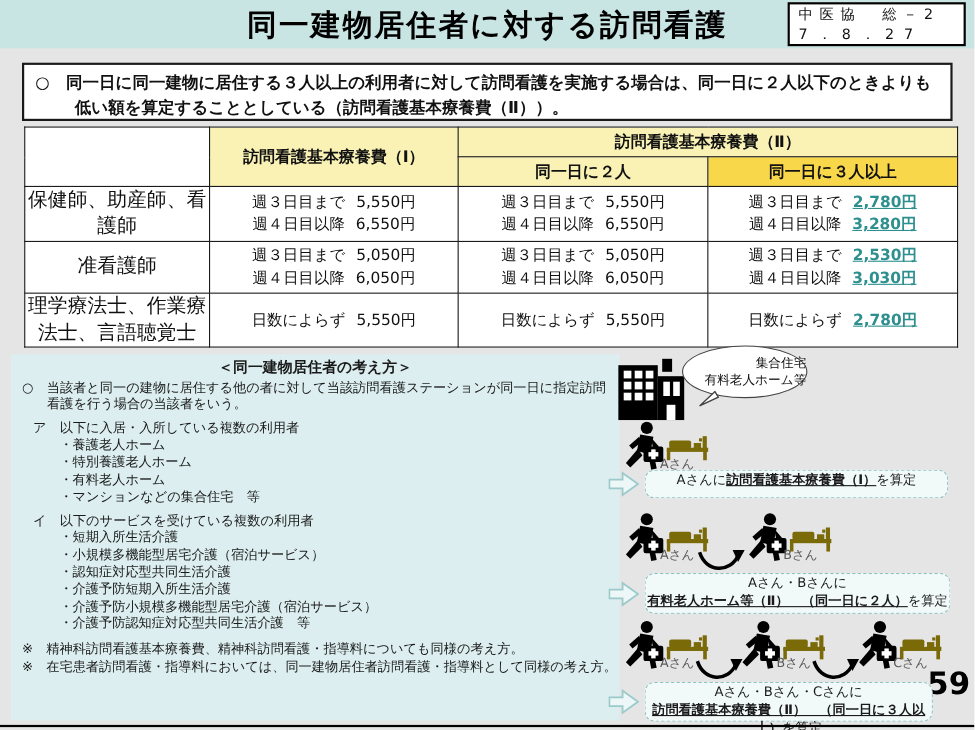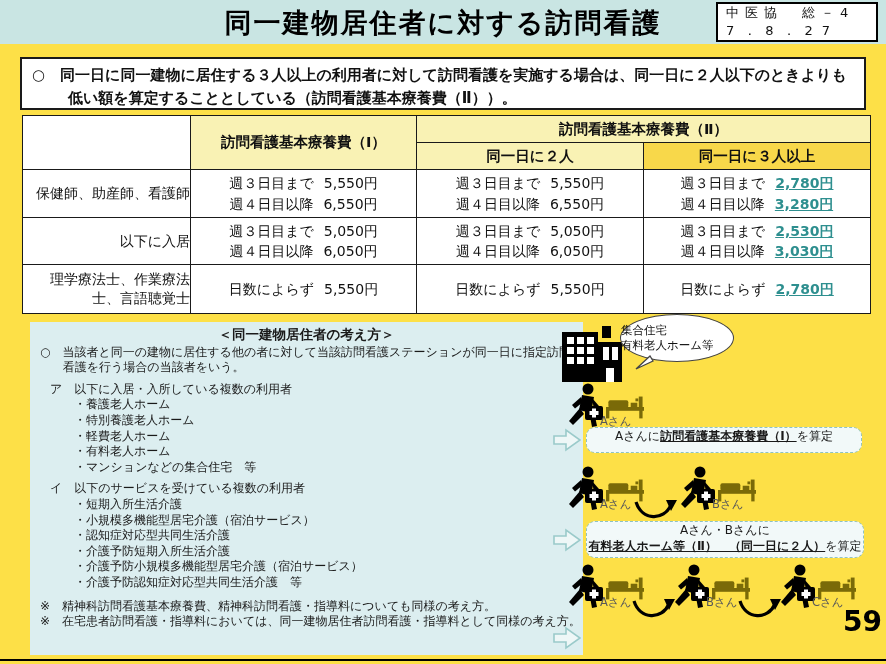--- a/index.html
+++ b/index.html
@@ -1,56 +1,56 @@
 <!DOCTYPE html>
 <html lang="ja"><head>
 <meta charset="utf-8">
 <style>
   html,body{margin:0;padding:0;background:#fff;}
   body{font-family:"DejaVu Sans","Liberation Sans",sans-serif;color:#111;}
-  .slide{position:relative;width:886px;height:664px;background:#fde047;overflow:hidden;}
+  .slide{position:relative;width:886px;height:664px;background:#e5e5e5;overflow:hidden;}
   .bottom-line{position:absolute;left:0;top:659px;width:886px;height:2px;background:#000;}
 
   
   .title-band{position:absolute;left:0;top:0;width:886px;height:44px;background:#c9e5e3;}
   .page-title{position:absolute;left:0;top:5px;width:886px;text-align:center;font-size:27px;font-weight:bold;letter-spacing:2px;color:#000;}
   .doc-ref{position:absolute;left:716px;top:2px;width:162px;height:40px;background:#fff;border:2px solid #000;
            display:flex;flex-direction:column;justify-content:center;padding:0 8px;box-sizing:border-box;}
   .doc-ref .l1{font-size:13px;letter-spacing:6px;white-space:nowrap;}
   .doc-ref .l2{font-size:13px;letter-spacing:9px;white-space:nowrap;}
 
   
   .intro-box{position:absolute;left:20px;top:57px;width:846px;height:53px;border:2px solid #1a1a1a;background:#fff;
              box-sizing:border-box;padding:5px 10px 0 10px;}
   .intro-box p{margin:0;font-size:15px;font-weight:bold;line-height:1.55;padding-left:2.4em;text-indent:-2.4em;}
 
   
   .fee-table{position:absolute;left:22px;top:115px;width:848px;border-collapse:collapse;table-layout:fixed;background:#fff;}
   .fee-table td,.fee-table th{border:1.6px solid #1a1a1a;box-sizing:border-box;padding:0;}
   .hdr{background:#f9f2b4;font-size:14.5px;font-weight:bold;text-align:center;vertical-align:middle;}
   .hdr-strong{background:#f8d84a;margin-left:19px;}
-  .rowlabel{font-size:14px;text-align:right;vertical-align:middle;padding:4px 6px 4px 8px;background:#fff;line-height:1.35;}
+  .rowlabel{font-size:18px;text-align:center;vertical-align:middle;padding:4px 6px 4px 8px;background:#fff;line-height:1.35;}
   .fee{font-size:14px;text-align:center;vertical-align:middle;background:#fff;}
   .fline{line-height:1.45;white-space:nowrap;text-align:center;}
   .fline .num{margin-left:10px;}
   .hl{color:#2e8f8f;font-weight:bold;text-decoration:underline;}
 
   
   .consider-box{position:absolute;left:10px;top:322px;width:553px;height:333px;background:#dceef0;box-sizing:border-box;
-                padding:5px 10px 0 10px;font-size:12px;line-height:15.6px;color:#1a1a1a;margin-left:20px;}
+                padding:5px 10px 0 10px;font-size:12px;line-height:15.6px;color:#1a1a1a;}
   .consider-title{text-align:center;font-weight:bold;font-size:13.5px;margin-bottom:2px;}
   .cb{padding-left:1.9em;text-indent:-1.9em;}
   .grp{margin-left:10px;margin-top:6px;}
   .itm{margin-left:34px;}
   .notes{margin-top:8px;}
   .note{white-space:nowrap;}
 
   
   .bubble{position:absolute;left:620px;top:314px;width:112px;height:46px;border:1.5px solid #444;border-radius:50%;
-          background:#fff;display:flex;flex-direction:column;justify-content:center;text-align:left;font-size:11.5px;line-height:1.3;}
+          background:#fff;display:flex;flex-direction:column;justify-content:center;text-align:right;font-size:11.5px;line-height:1.3;}
   .bubble-tail{position:absolute;left:634px;top:355px;}
   .building{position:absolute;left:562px;top:326px;}
   .pgroup{position:absolute;width:92px;height:46px;}
   .pgroup .person{position:absolute;left:0;top:0;}
   .pgroup .bed{position:absolute;left:42px;top:12px;}
   .pgroup .plabel{position:absolute;left:36px;top:31px;font-size:11.5px;color:#595959;white-space:nowrap;}
   .curve{position:absolute;}
   .callout{position:absolute;border:1.6px dashed #8fc3c3;border-radius:9px;background:#f2f9f9;box-sizing:border-box;
            display:flex;flex-direction:column;justify-content:flex-start;text-align:center;font-size:12px;line-height:1.35;color:#1a1a1a;}
   .callout .strong{font-weight:bold;text-decoration:underline;}
@@ -90,21 +90,21 @@
       <polygon points="1,8 13,8 13,2 27,12 13,22 13,16 1,16" fill="#eef7f7" stroke="#9acaca" stroke-width="1.6"></polygon>
     </g>
   </defs>
 </svg>
 
 <div class="slide">
 
   <div class="title-band"></div>
   <div class="page-title">同一建物居住者に対する訪問看護</div>
   <div class="doc-ref">
-    <span class="l1">中医協　総－4</span>
+    <span class="l1">中医協　総－2</span>
     <span class="l2">7．8．27</span>
   </div>
 
   <div class="intro-box">
     <p>○　同一日に同一建物に居住する３人以上の利用者に対して訪問看護を実施する場合は、同一日に２人以下のときよりも低い額を算定することとしている（訪問看護基本療養費（Ⅱ））。</p>
   </div>
 
   <table class="fee-table">
     <colgroup>
         <col style="width:168px">
@@ -131,21 +131,21 @@
       <td class="fee">
         <div class="fline"><span>週３日目まで</span><span class="num">5,550円</span></div>
         <div class="fline"><span>週４日目以降</span><span class="num">6,550円</span></div>
       </td>
       <td class="fee">
         <div class="fline"><span>週３日目まで</span><span class="num hl">2,780円</span></div>
         <div class="fline"><span>週４日目以降</span><span class="num hl">3,280円</span></div>
       </td>
     </tr>
     <tr style="height:47px">
-      <td class="rowlabel">以下に入居</td>
+      <td class="rowlabel">准看護師</td>
       <td class="fee">
         <div class="fline"><span>週３日目まで</span><span class="num">5,050円</span></div>
         <div class="fline"><span>週４日目以降</span><span class="num">6,050円</span></div>
       </td>
       <td class="fee">
         <div class="fline"><span>週３日目まで</span><span class="num">5,050円</span></div>
         <div class="fline"><span>週４日目以降</span><span class="num">6,050円</span></div>
       </td>
       <td class="fee">
         <div class="fline"><span>週３日目まで</span><span class="num hl">2,530円</span></div>
@@ -166,21 +166,20 @@
     </tr>
   </tbody>
     </table>
 
   <div class="consider-box">
     <div class="consider-title">＜同一建物居住者の考え方＞</div>
     <div class="cb">○　当該者と同一の建物に居住する他の者に対して当該訪問看護ステーションが同一日に指定訪問看護を行う場合の当該者をいう。</div>
     <div class="grp">ア　以下に入居・入所している複数の利用者</div>
     <div class="itm">・養護老人ホーム</div>
     <div class="itm">・特別養護老人ホーム</div>
-    <div class="itm">・軽費老人ホーム</div>
     <div class="itm">・有料老人ホーム</div>
     <div class="itm">・マンションなどの集合住宅　等</div>
     <div class="grp">イ　以下のサービスを受けている複数の利用者</div>
     <div class="itm">・短期入所生活介護</div>
     <div class="itm">・小規模多機能型居宅介護（宿泊サービス）</div>
     <div class="itm">・認知症対応型共同生活介護</div>
     <div class="itm">・介護予防短期入所生活介護</div>
     <div class="itm">・介護予防小規模多機能型居宅介護（宿泊サービス）</div>
     <div class="itm">・介護予防認知症対応型共同生活介護　等</div>
     <div class="notes">
@@ -294,15 +293,21 @@
   <svg class="curve" style="left:628px;top:598px" width="48" height="24" viewBox="0 0 48 24">
       <use href="#sym-curve"></use>
     </svg>
   <svg class="curve" style="left:734px;top:598px" width="48" height="24" viewBox="0 0 48 24">
       <use href="#sym-curve"></use>
     </svg>
   <div class="pagenum">59</div>
   <svg class="blockarrow" style="left:553px;top:626px" width="28" height="24" viewBox="0 0 28 24">
       <use href="#sym-blockarrow"></use>
     </svg>
+  <div class="callout" style="left:586px;top:620px;width:262px;height:36px">
+    <div><span>Aさん・Bさん・Cさんに</span></div>
+    <div>
+      <span class="strong">訪問看護基本療養費（Ⅱ）　（同一日に３人以上）</span><span>を算定</span>
+    </div>
+  </div>
 
   <div class="bottom-line"></div>
 </div>
 
 </body></html>

